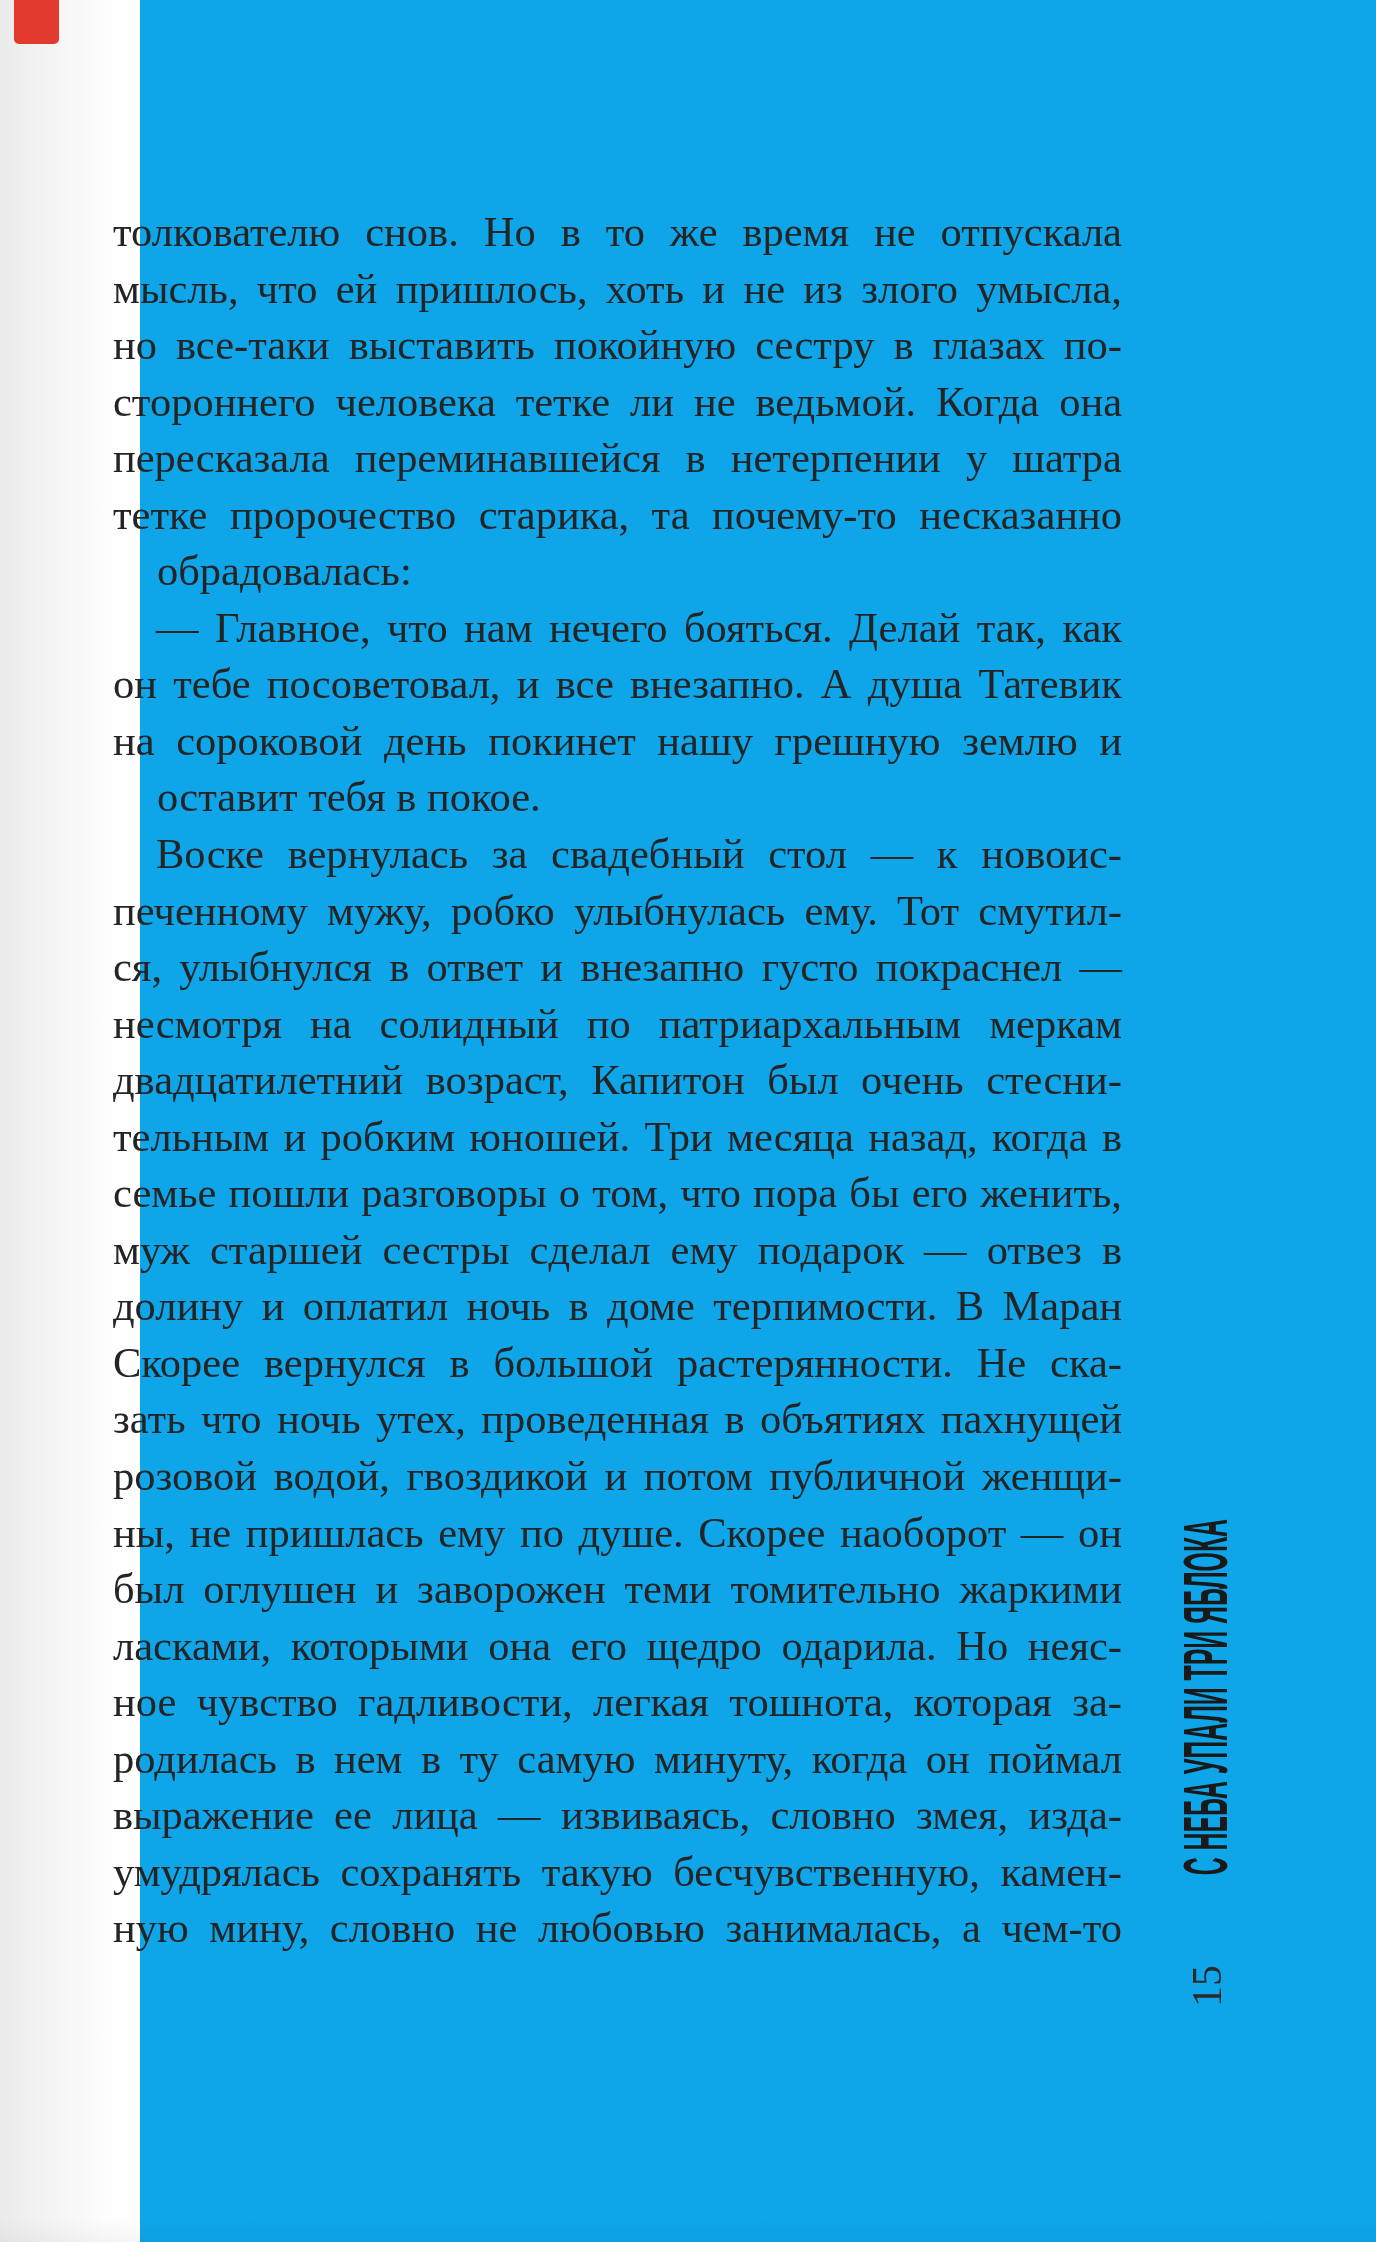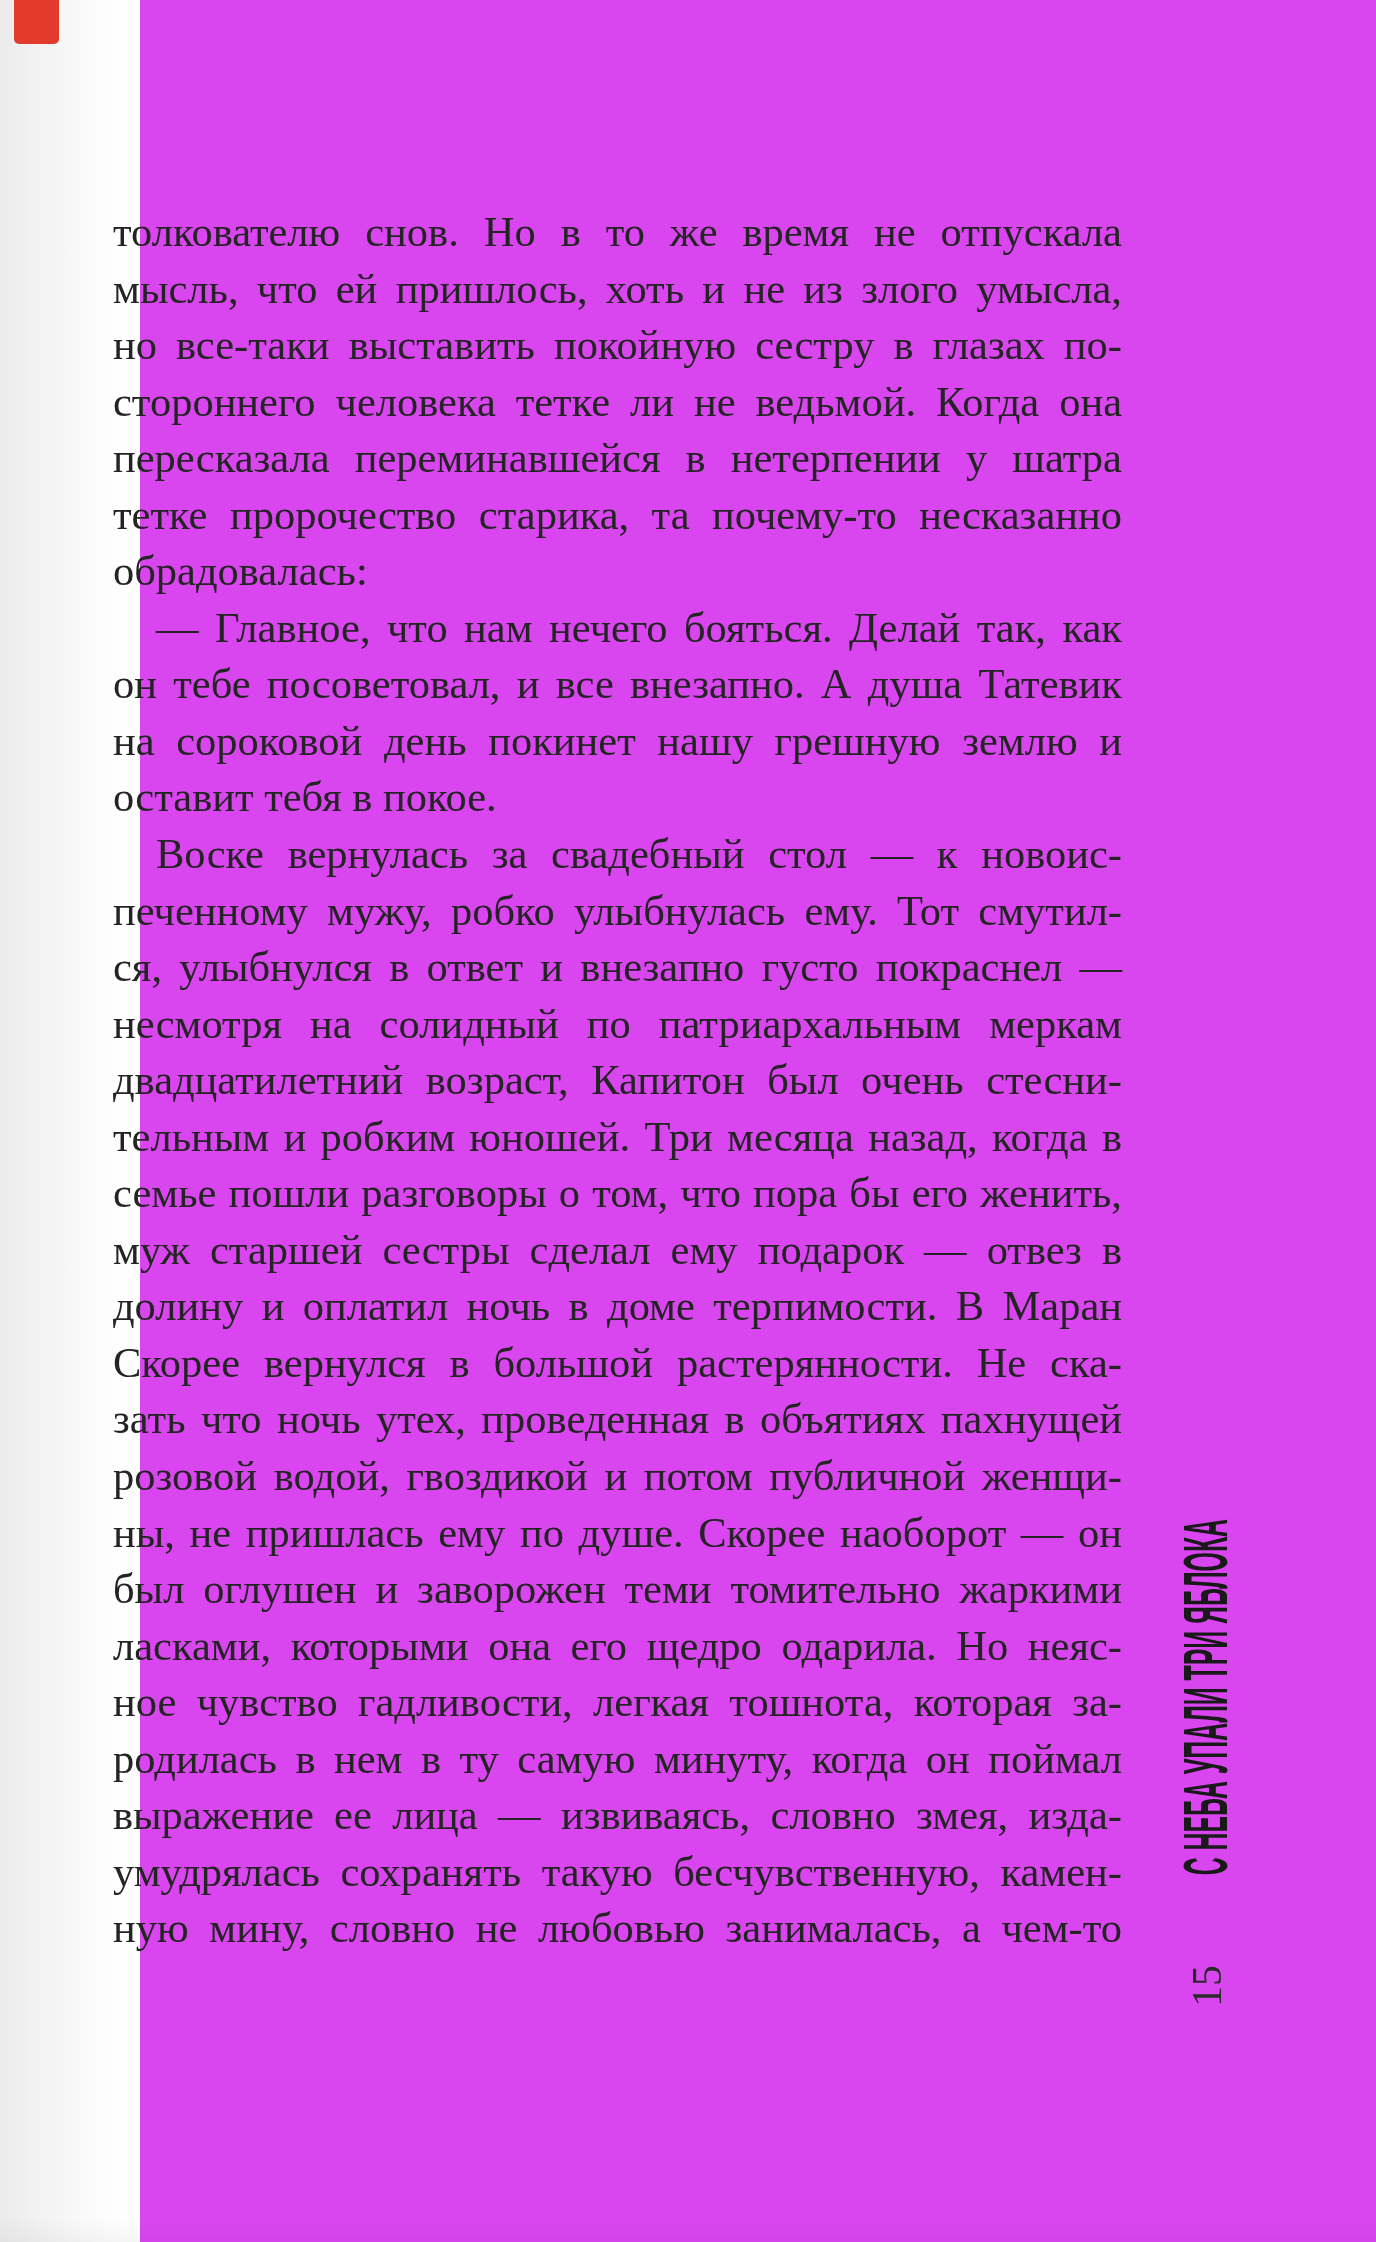--- a/index.html
+++ b/index.html
@@ -1,20 +1,20 @@
 <!DOCTYPE html>
 <html><head>
 <meta charset="utf-8">
 <style>
   html, body { margin: 0; padding: 0; background: #ffffff; }
   .screen {
     position: relative;
     width: 1376px;
     height: 2242px;
-    background: #d946ef;
+    background: #0ea5e9;
     overflow: hidden;
     font-family: "Liberation Serif", "DejaVu Serif", serif;
   }
   
   .spine {
     position: absolute;
     left: 0; top: 0; bottom: 0;
     width: 140px;
     background: linear-gradient(90deg, #ebebeb 0%, #f5f5f5 40%, #fdfdfd 75%, #ffffff 100%);
   }
@@ -40,21 +40,21 @@
     top: 204px;
     width: 1009px;
     font-size: 42.5px;
     line-height: 56.55px;
     color: #242424;
   }
   .line {
     text-align: justify;
     text-align-last: justify;
   }
-  .line.para-end { text-align-last: left; }
+  .line.para-end { text-align-last: left; margin-left: 44px; }
   .line.indent { text-indent: 43px; }
   
   .side-title {
     position: absolute;
     left: 1015px;
     top: 1672px;
     width: 380px;
     height: 50px;
     display: flex;
     align-items: center;

